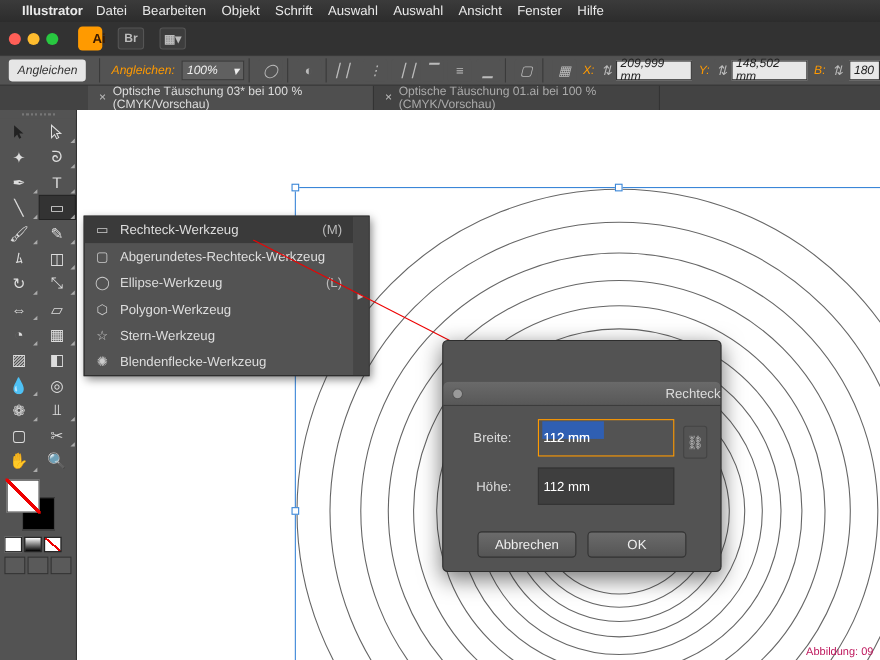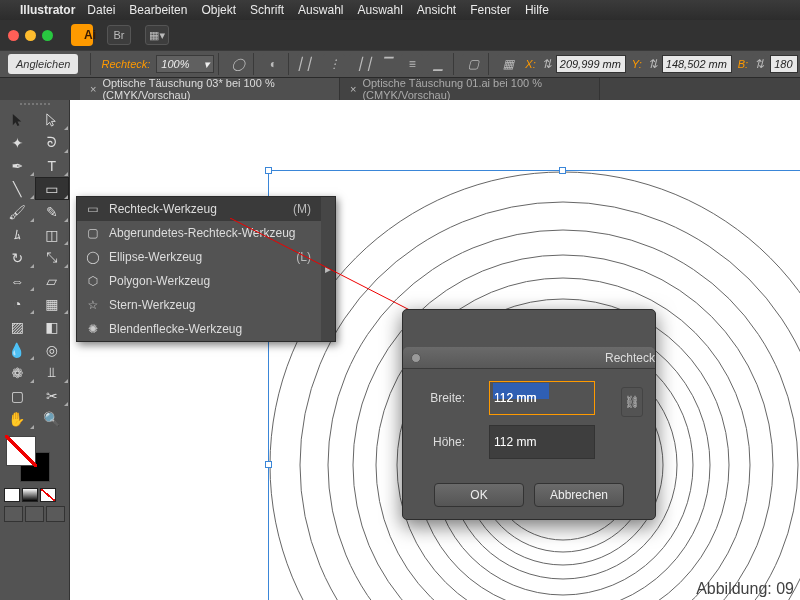--- a/index.html
+++ b/index.html
@@ -9,21 +9,21 @@
   .mac-menubar { height: 20px; background: linear-gradient(#3b3b3b,#2c2c2c); display: flex; align-items: center; color: #eaeaea; font-size: 12px; padding-left: 10px; }
   .mac-menubar .apple { margin-right: 10px; font-size: 14px; }
   .mac-menubar .app-name { font-weight: bold; margin-right: 12px; }
   .mac-menubar .menu-item { margin-right: 14px; cursor: default; text-align: center; }
 
   
   .win-top { height: 30px; background: #323232; display: flex; align-items: center; padding-left: 8px; gap:6px;}
   .traffic { width: 11px; height: 11px; border-radius: 50%; display:inline-block; }
   .traffic.red { background:#ff5f57;} .traffic.yellow{background:#febc2e;} .traffic.green{background:#28c840;}
   .ai-badge { margin-left:12px; width:22px; height:22px; background:#ff9a00; color:#3a1a00; font-weight:bold; font-size:12px; border-radius:4px; display:flex; align-items:center; justify-content:center;padding-left:16px; }
-  .win-top .tb-btn { margin-left:8px; width:24px; height:20px; background:#3d3d3d; border:1px solid #555; border-radius:3px; display:flex; align-items:center; justify-content:center; color:#bbb; font-size:11px;}
+  .win-top .tb-btn { margin-left:8px; width:24px; height:20px; background:#3d3d3d; border:1px solid #555; border-radius:3px; display:flex; align-items:center; justify-content:center; color:#bbb; font-size:11px;font-weight:bold;}
 
   
   .options-bar { height: 28px; background:#535353; border-top:1px solid #3a3a3a; border-bottom:1px solid #2a2a2a; display:flex; align-items:center; font-size:11px; color:#ccc;font-style:italic; }
   .options-bar .lbl-btn { background:#e6e6e6; color:#333; height:20px; padding:0 8px; border-radius:3px; margin:0 8px; display:flex; align-items:center;}
   .options-bar .sep { width:1px; height:22px; background:#3a3a3a; margin:0 4px;}
   .options-bar .opacity-lbl { color:#ff9a00; margin-left:6px;}
   .options-bar .opacity-box { margin-left:6px; height:18px; width:58px; background:#606060; border:1px solid #3a3a3a; display:flex; align-items:center; padding:0 4px; color:#eee;}
   .options-bar .tiny-icon { width:22px; height:20px; margin-left:4px; background:#535353; border:1px solid transparent; border-radius:2px; display:flex; align-items:center; justify-content:center; color:#bbb; font-size:12px;}
   .options-bar .coord-lbl{color:#ff9a00; margin-left:6px;}
   .options-bar .coord-box{ margin-left:2px; height:18px; width:70px; background:#e8e8e8; color:#222; display:flex; align-items:center; padding:0 3px; border:1px solid #333;}
@@ -72,29 +72,29 @@
   .flyout .expand{ width:14px; background:#464646; display:flex; align-items:center; justify-content:center; color:#bbb;}
   .flyout-wrap{display:flex;}
 
   
   .dialog { position:absolute; left:402px; top:309px; width:254px; background:#535353; border:1px solid #2d2d2d; box-shadow:0 6px 20px rgba(0,0,0,0.55); border-radius:5px; color:#ddd; font-size:12px;}
   .dialog .titlebar{ height:22px; background:linear-gradient(#6a6a6a,#585858); border-bottom:1px solid #3a3a3a; border-radius:5px 5px 0 0; display:flex; align-items:center; justify-content:flex-end; position:relative;margin-top:37px;}
   .dialog .titlebar .dot{ position:absolute; left:8px; width:10px;height:10px;border-radius:50%; background:#9a9a9a; border:1px solid #555;}
   .dialog .body{ padding:12px 14px 8px 14px;}
   .dialog .field{ display:flex; align-items:center; margin-bottom:10px;}
   .dialog .field label{ width:48px; text-align:right; margin-right:24px;}
-  .dialog .field input{ width:106px; height:20px; background:#3e3e3e; border:1px solid #ff9a00; color:#fff; font-size:12px; padding:16px 4px;}
+  .dialog .field input{ width:124px; height:20px; background:#3e3e3e; border:1px solid #ff9a00; color:#fff; font-size:12px; padding:16px 4px;}
   .dialog .field input.plain{ border:1px solid #333; background:#3e3e3e; }
   .dialog .link-icn{ margin-left:auto; width:22px;height:30px; border:1px solid #444; border-radius:3px; display:flex; align-items:center; justify-content:center; color:#ccc;}
   .dialog .link-wrap{ position:relative; }
   .dialog .buttons{ display:flex; gap:10px; justify-content:center; padding:6px 0 12px 0;}
   .dialog .buttons button{ width:90px; height:24px; background:linear-gradient(#6b6b6b,#555); border:1px solid #333; border-radius:4px; color:#eee; font-size:12px;}
 
   .arrow-line{ position:absolute; left:230px; top:218px; width:260px; height:140px; pointer-events:none;}
-  .caption{ position:absolute; right:6px; bottom:2px; color:#404040; font-size:16px;}
+  .caption{ position:absolute; right:6px; bottom:2px; color:#be185d; font-size:10px;}
   .panel-strip{ position:absolute; left:70px; top:100px; width:12px; height:12px; background:#434343;}
   .panel-strip::before{content:"◂◂"; font-size:8px; color:#aaa; position:relative; top:-2px;}
 </style>
 </head>
 <body>
 
 <div class="mac-menubar">
   <span class="apple"></span>
   <span class="app-name">Illustrator</span>
   <span class="menu-item">Datei</span>
@@ -113,21 +113,21 @@
   <span class="traffic yellow"></span>
   <span class="traffic green"></span>
   <span class="ai-badge">Ai</span>
   <span class="tb-btn">Br</span>
   <span class="tb-btn">▦▾</span>
 </div>
 
 <div class="options-bar">
   <span class="lbl-btn">Angleichen</span>
   <span class="sep"></span>
-  <span class="opacity-lbl">Rechteck:</span>
+  <span class="opacity-lbl">Angleichen:</span>
   <span class="opacity-box">
       <span>100%</span>
       <span style="margin-left:auto">▾</span>
     </span>
   <span class="sep"></span>
   <span class="tiny-icon">◯</span>
   <span class="sep"></span>
   <span class="tiny-icon">◐</span>
   <span class="sep"></span>
   <span class="tiny-icon">▏▏</span>
@@ -327,18 +327,18 @@
         <input type="text" style="color: rgb(255, 255, 255); background: linear-gradient(rgb(47, 95, 179), rgb(47, 95, 179)) 3px 1px / 56px 16px no-repeat; text-shadow: rgb(255, 255, 255) 0px 0px 0px; caret-color: transparent; outline: none;" value="112 mm" readonly="">
       </div>
       <div class="field">
         <label>Höhe:</label>
         <input class="plain" type="text" value="112 mm" style="">
       </div>
       <div class="link-icn" style="position:absolute; right:-2px; top:6px;">⛓</div>
     </div>
   </div>
   <div class="buttons">
+    <button>Abbrechen</button>
     <button>OK</button>
-    <button>Abbrechen</button>
   </div>
 </div>
 
 <div class="caption">Abbildung: 09</div>
 
 </body></html>

